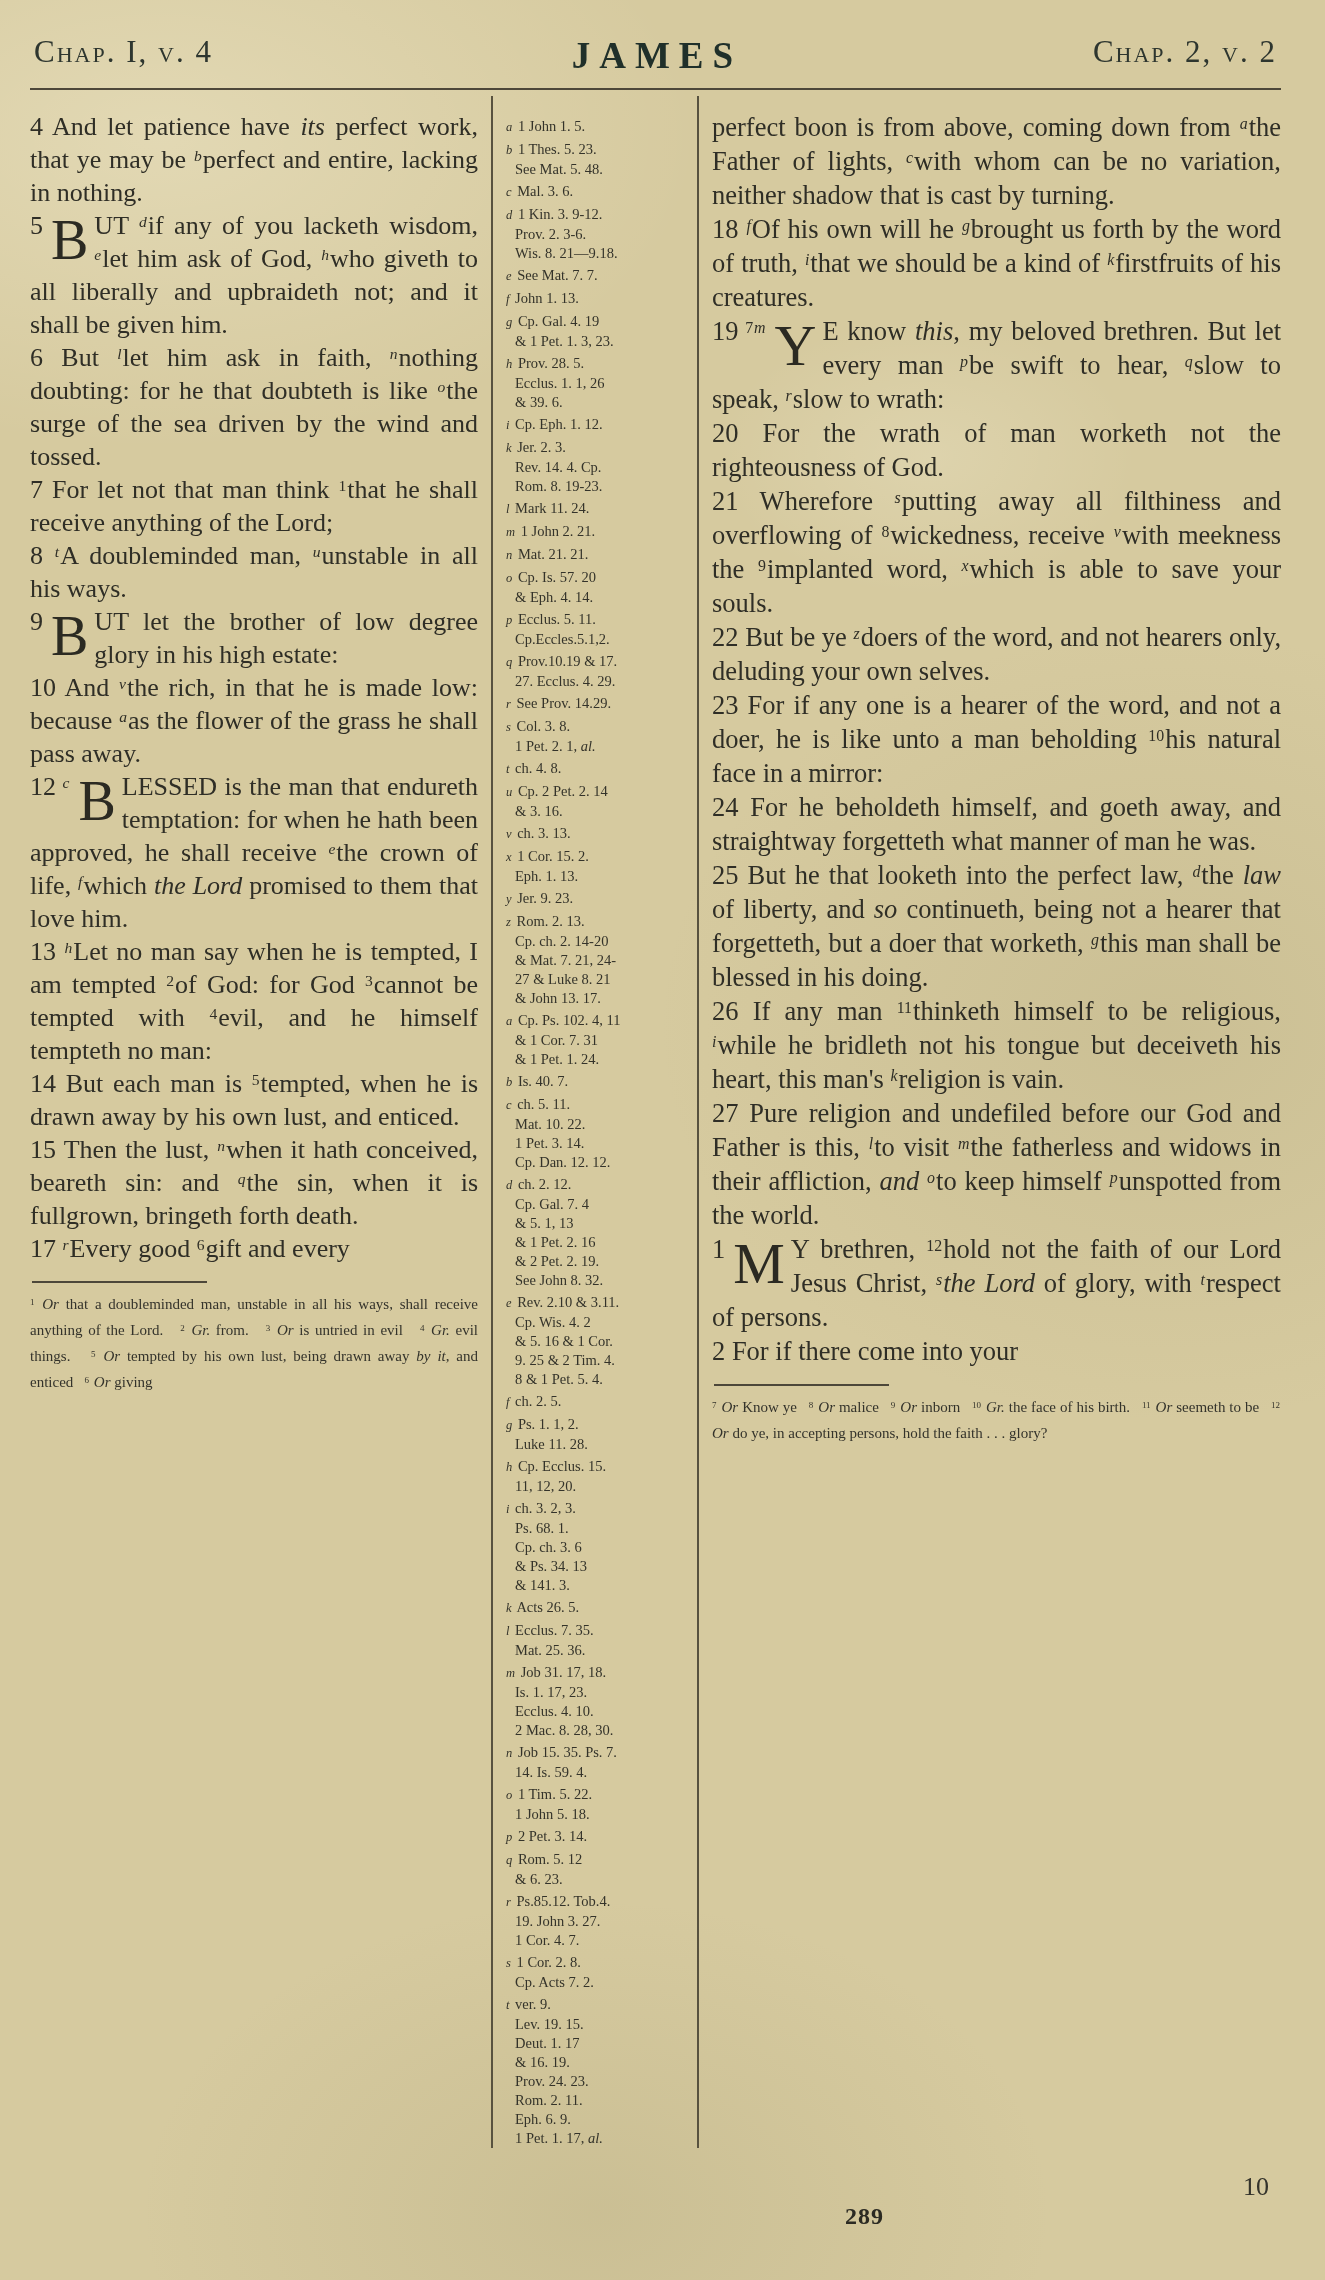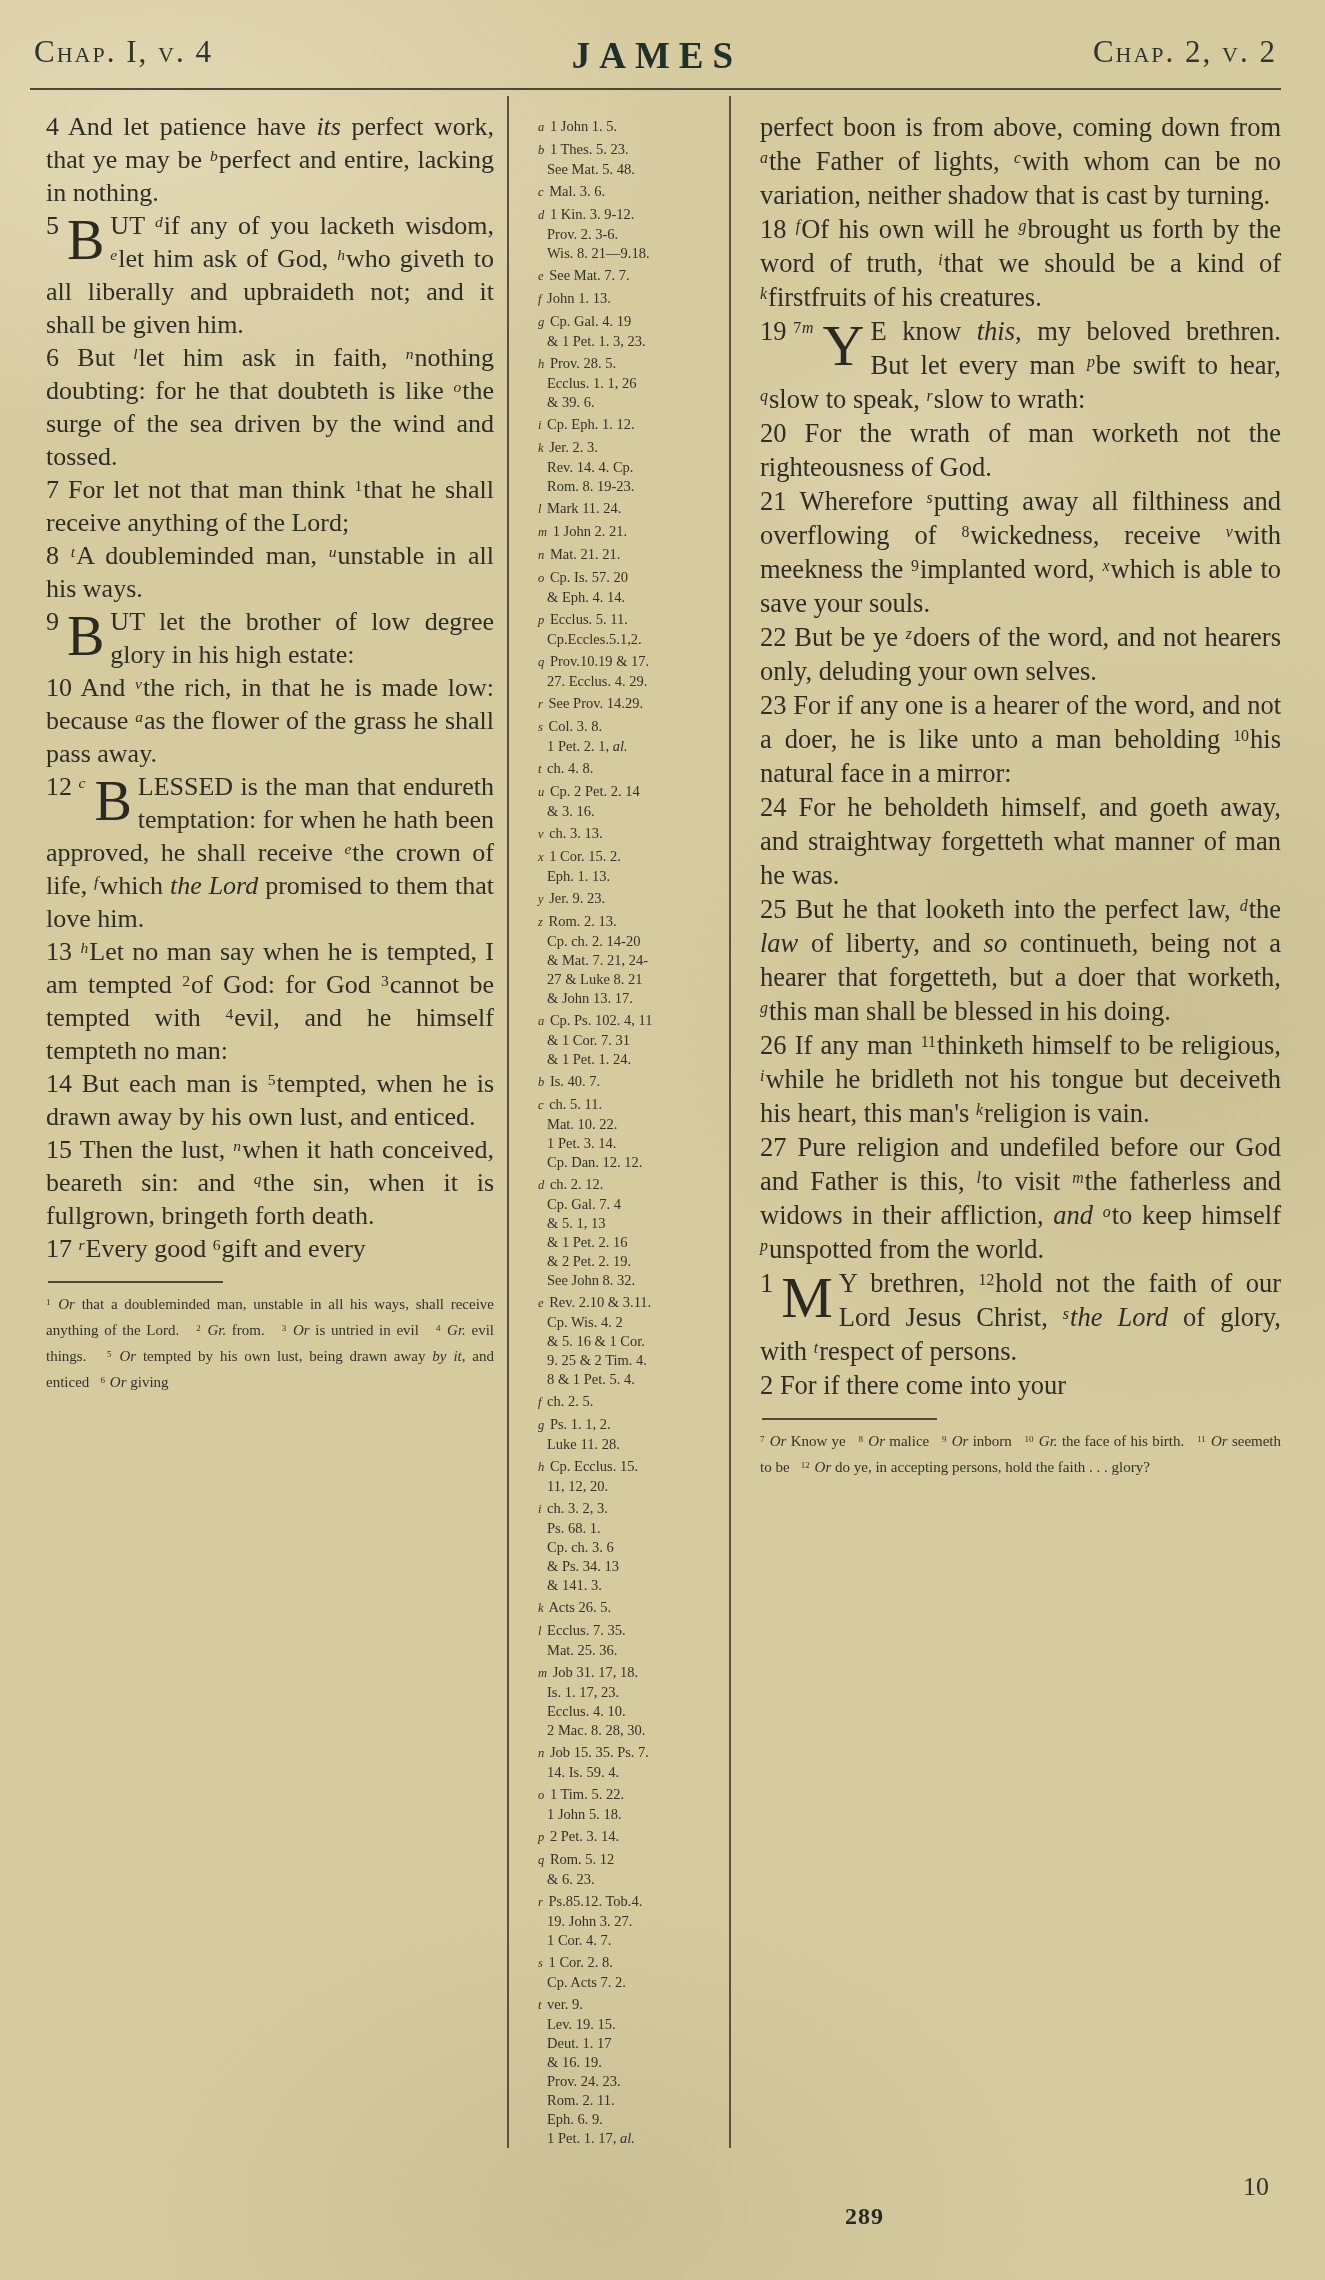--- a/index.html
+++ b/index.html
@@ -31,21 +31,21 @@
   }
   .head-rule{
     position:absolute;top:88px;left:30px;right:44px;height:2px;background:#4d4739;
   }
   
   .content{
     position:absolute;top:96px;left:30px;right:44px;
     display:flex;align-items:stretch;
   }
   .vrule{width:2px;background:#58523f;margin:0 13px;}
-  .col{padding-top:14px;margin-left:16px;}
+  .col{padding-top:14px;}
   .col-left{width:448px;font-size:26px;line-height:33px;}
   .col-right{flex:1;font-size:26.5px;line-height:34px;}
   .col-center{
     width:178px;font-size:14.5px;line-height:19px;padding-top:18px;
     color:#34332a;
   }
   .verse{margin:0;text-align:justify;}
   sup{
     font-size:0.60em;font-style:italic;line-height:0;
     position:relative;top:-0.45em;vertical-align:baseline;margin-right:1px;

